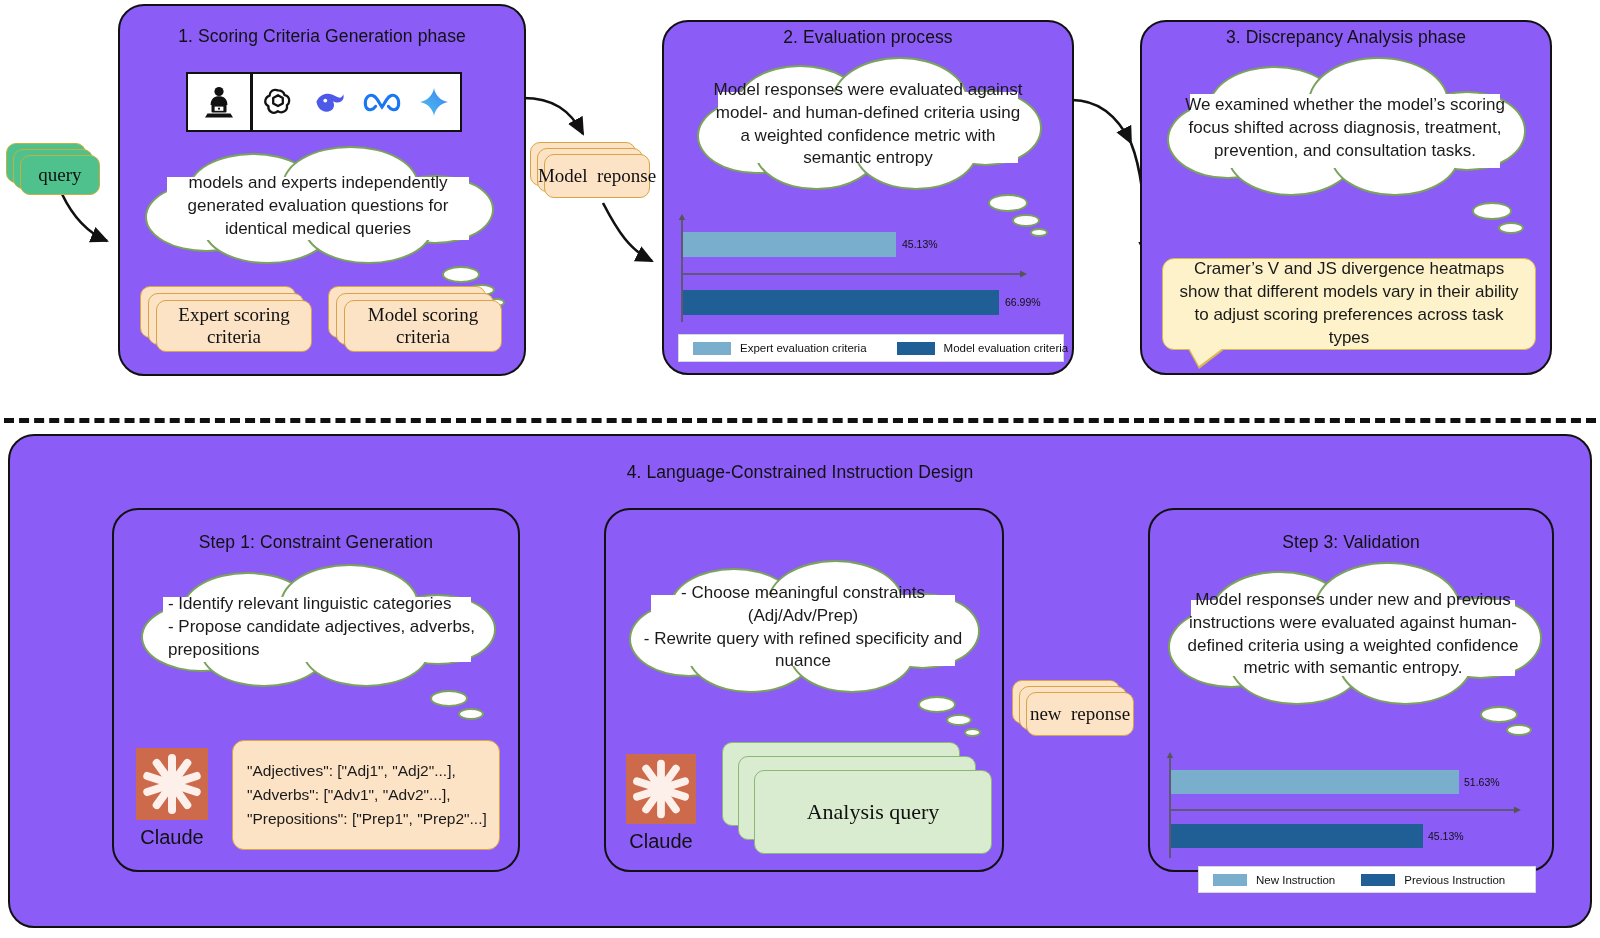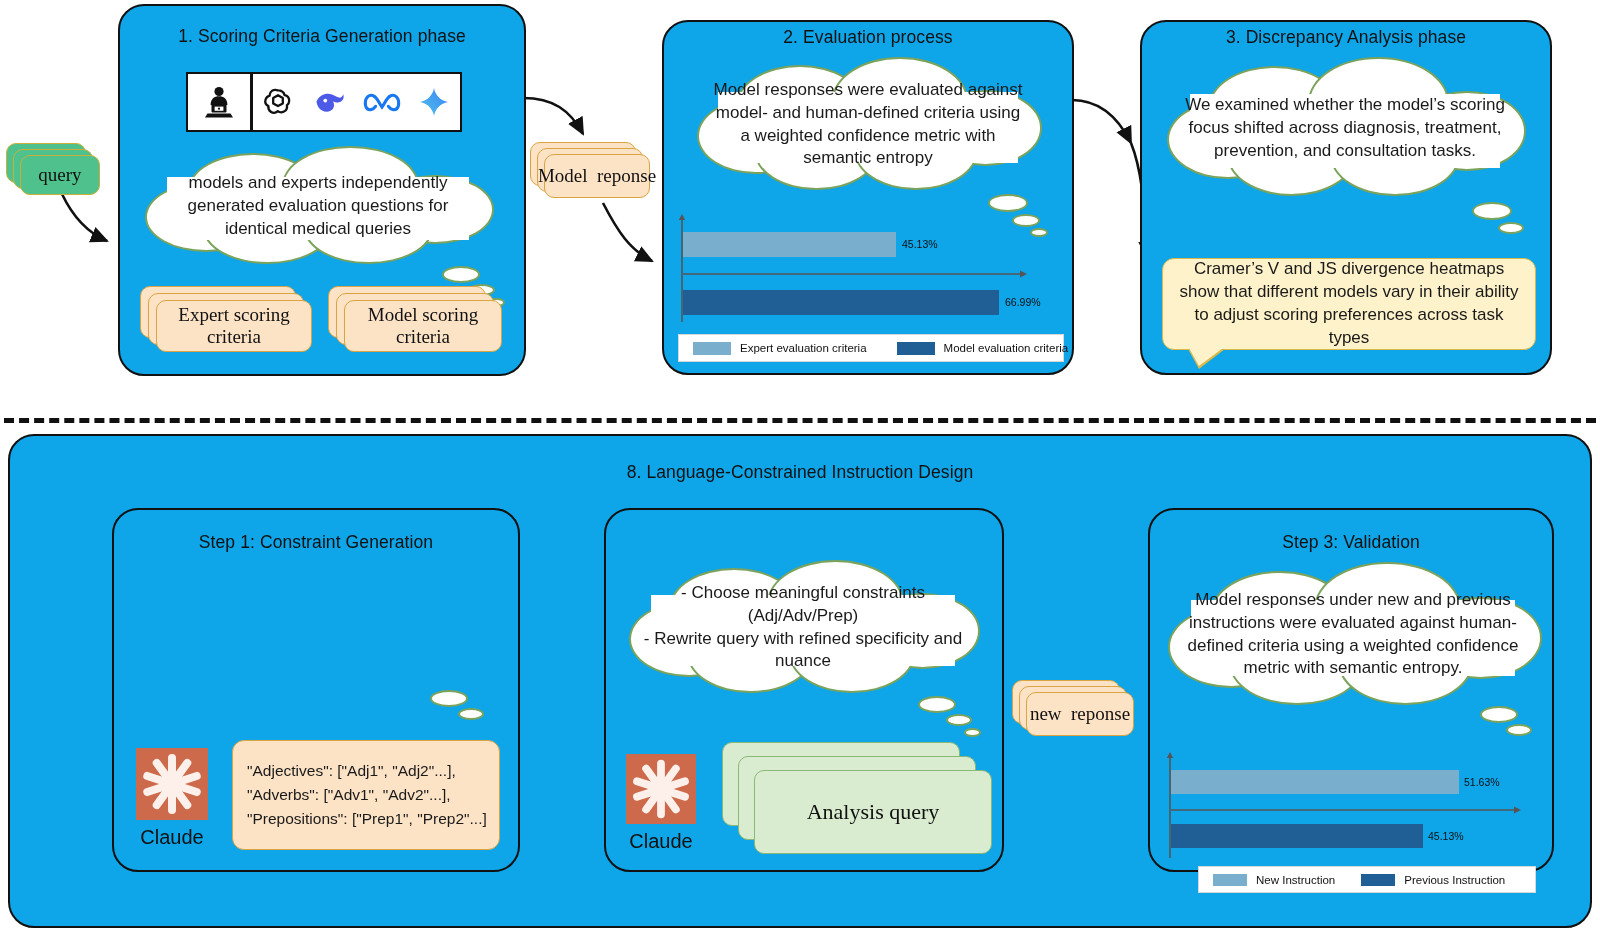--- a/index.html
+++ b/index.html
@@ -2,21 +2,21 @@
 <html><head>
 <meta charset="utf-8">
 <style>
   html,body{margin:0;padding:0;background:#fff;}
   body{width:1600px;height:938px;font-family:"Liberation Sans",sans-serif;color:#1a1a1a;overflow:hidden;}
   #stage{position:relative;width:1600px;height:938px;}
 
   .abs{position:absolute;box-sizing:border-box;}
 
   
-  .panel{border:2.5px solid #111;border-radius:26px;background:#0ea5e9;}
+  .panel{border:2.5px solid #111;border-radius:26px;background:#8b5cf6;}
   .panel-title{position:absolute;left:0;right:0;text-align:center;font-size:17.5px;color:#111;letter-spacing:.1px;}
 
   
   .cloud{position:absolute;}
   .cloud .lobe{position:absolute;border:2px solid #7ba35c;border-radius:50%;background:#fff;box-sizing:border-box;}
   .cloud .core{position:absolute;background:#fff;left:8%;right:8%;top:26%;bottom:22%;}
   .cloud .ctext{position:absolute;left:6%;right:6%;top:50%;transform:translateY(-50%);
     text-align:center;font-size:17px;line-height:1.34;color:#1a1a1a;z-index:6;}
   .tail{position:absolute;border:2px solid #7ba35c;border-radius:50%;background:#fff;box-sizing:border-box;}
 
@@ -264,26 +264,40 @@
   <div class="divider" style="left:4px;top:418px;width:1592px;"></div>
 
   <div class="deck deck-query" style="left:10px;top:624px;width:96px;height:52px;">
     <div class="sheet" style="left:0;top:0;width:80px;height:40px;"></div>
     <div class="sheet" style="left:7px;top:6px;width:80px;height:40px;"></div>
     <div class="sheet" style="left:14px;top:12px;width:80px;height:40px;"></div>
     <div class="lbl" style="left:14px;top:12px;width:80px;height:40px;">query</div>
   </div>
 
   <div class="panel abs" style="left:8px;top:434px;width:1584px;height:494px;">
-    <div class="panel-title" style="top:26px;">8. Language-Constrained Instruction Design</div>
+    <div class="panel-title" style="top:26px;">4. Language-Constrained Instruction Design</div>
   </div>
 
   <div class="panel abs" style="left:112px;top:508px;width:408px;height:364px;">
     <div class="panel-title" style="top:22px;">Step 1: Constraint Generation</div>
 
+    <div class="cloud" style="left:20px;top:54px;width:366px;height:126px;">
+      <div class="lobe" style="left:2%;top:30%;width:33%;height:56%;"></div>
+      <div class="lobe" style="left:13%;top:6%;width:36%;height:60%;"></div>
+      <div class="lobe" style="left:40%;top:0%;width:38%;height:64%;"></div>
+      <div class="lobe" style="left:67%;top:24%;width:32%;height:56%;"></div>
+      <div class="lobe" style="left:18%;top:40%;width:35%;height:58%;"></div>
+      <div class="lobe" style="left:46%;top:40%;width:35%;height:58%;"></div>
+      <div class="core"></div>
+      <div class="ctext" style="text-align:left;padding-left:12px;">
+        <span>- Identify relevant linguistic categories</span><br>
+        <span>- Propose candidate adjectives, adverbs,</span><br>
+        <span>prepositions</span>
+      </div>
+    </div>
     <div class="tail" style="left:316px;top:180px;width:38px;height:17px;"></div>
     <div class="tail" style="left:344px;top:198px;width:26px;height:12px;"></div>
 
     <div class="claude-box" style="left:22px;top:238px;width:72px;height:72px;">
       <svg width="72" height="72" viewBox="0 0 72 72">
         <g fill="#fdf0ea">
           <g transform="translate(36,36)">
             <g>
                 <rect x="-4" y="-30" width="8" height="25" rx="4"></rect>
               </g>

